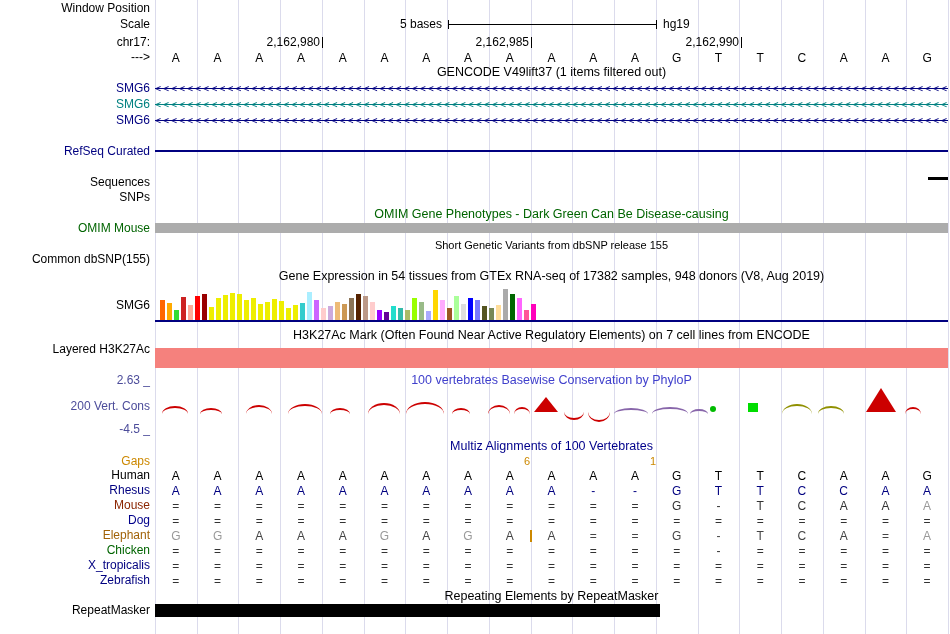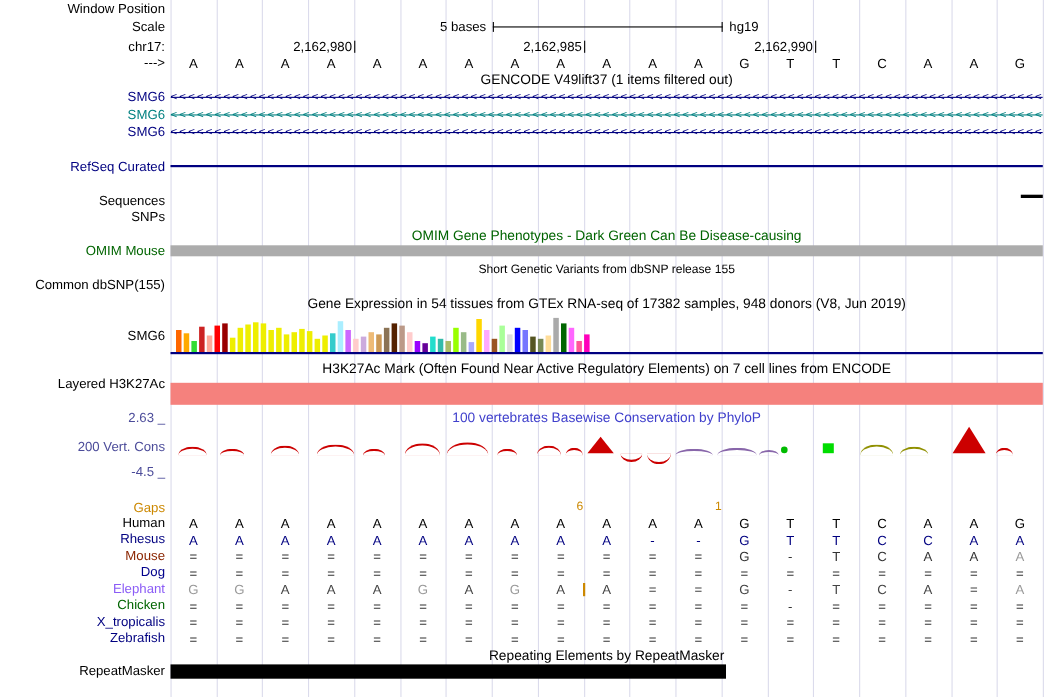--- a/index.html
+++ b/index.html
@@ -95,21 +95,21 @@
   <div class="hbar" style="left:928px;top:177px;width:20px;height:3px;background:#000"></div>
   <div class="lbl" style="top:191px">SNPs</div>
 
   <div class="ctitle" style="top:208px;color:#006400">OMIM Gene Phenotypes - Dark Green Can Be Disease-causing</div>
   <div class="lbl" style="top:222px;color:#006400">OMIM Mouse</div>
   <div class="hbar" style="left:155px;top:223px;width:793px;height:10px;background:#ACACAC"></div>
 
   <div class="ctitle sm" style="top:239px">Short Genetic Variants from dbSNP release 155</div>
   <div class="lbl" style="top:253px">Common dbSNP(155)</div>
 
-  <div class="ctitle" style="top:270px">Gene Expression in 54 tissues from GTEx RNA-seq of 17382 samples, 948 donors (V8, Jun 2019)</div>
+  <div class="ctitle" style="top:270px">Gene Expression in 54 tissues from GTEx RNA-seq of 17382 samples, 948 donors (V8, Aug 2019)</div>
   <div class="lbl" style="top:299px">SMG6</div>
   <div id="gtex-bars" style="position:absolute;left:155px;top:287px;width:793px;height:33px">
       <div style="position: absolute; left: 5px; bottom: 0px; width: 5px; height: 20px; background: rgb(255, 102, 0);"></div>
       <div style="position: absolute; left: 12px; bottom: 0px; width: 5px; height: 17px; background: rgb(255, 170, 0);"></div>
       <div style="position: absolute; left: 19px; bottom: 0px; width: 5px; height: 10px; background: rgb(51, 221, 51);"></div>
       <div style="position: absolute; left: 26px; bottom: 0px; width: 5px; height: 23px; background: rgb(204, 34, 34);"></div>
       <div style="position: absolute; left: 33px; bottom: 0px; width: 5px; height: 15px; background: rgb(255, 170, 153);"></div>
       <div style="position: absolute; left: 40px; bottom: 0px; width: 5px; height: 24px; background: rgb(255, 0, 0);"></div>
       <div style="position: absolute; left: 47px; bottom: 0px; width: 5px; height: 26px; background: rgb(153, 0, 0);"></div>
       <div style="position: absolute; left: 54px; bottom: 0px; width: 5px; height: 13px; background: rgb(238, 238, 0);"></div>
@@ -164,20 +164,21 @@
 
   <div class="ctitle" style="top:329px">H3K27Ac Mark (Often Found Near Active Regulatory Elements) on 7 cell lines from ENCODE</div>
   <div class="lbl" style="top:343px">Layered H3K27Ac</div>
   <div class="hbar" style="left:155px;top:348px;width:793px;height:20px;background:#F5817D"></div>
 
   <div class="lbl" style="top:374px;color:#4C4C9A">2.63 _</div>
   <div class="ctitle" style="top:374px;color:#4040CC">100 vertebrates Basewise Conservation by PhyloP</div>
   <div class="lbl" style="top:400px;color:#4C4C9A">200 Vert. Cons</div>
   <div class="lbl" style="top:423px;color:#4C4C9A">-4.5 _</div>
 
+  <div class="ctitle" style="top:440px;color:#00008B">Multiz Alignments of 100 Vertebrates</div>
   <div class="lbl" style="top:455px;color:#CC8800">Gaps</div>
   <div class="txt" style="left:524px;top:455px;color:#CC8800;font-size:11px">6</div>
   <div class="txt" style="left:650px;top:455px;color:#CC8800;font-size:11px">1</div>
 
   <div class="ctitle" style="top:590px">Repeating Elements by RepeatMasker</div>
   <div class="lbl" style="top:604px">RepeatMasker</div>
   <div class="hbar" style="left:155px;top:604px;width:505px;height:13px;background:#000"></div>
 <div class="lbl" style="top: 82px; color: rgb(0, 0, 128);">SMG6</div>
     <div class="generow" style="top: 83px;">
       <div class="ln" style="background: rgb(0, 0, 128);"></div>
@@ -296,21 +297,21 @@
       <span style="color: rgb(51, 51, 51);">=</span>
       <span style="color: rgb(51, 51, 51);">=</span>
       <span style="color: rgb(51, 51, 51);">=</span>
       <span style="color: rgb(51, 51, 51);">=</span>
       <span style="color: rgb(51, 51, 51);">=</span>
       <span style="color: rgb(51, 51, 51);">=</span>
       <span style="color: rgb(51, 51, 51);">=</span>
       <span style="color: rgb(51, 51, 51);">=</span>
       <span style="color: rgb(51, 51, 51);">=</span>
     </div>
-    <div class="lbl" style="top: 529px; color: #8b5cf6;">Elephant</div>
+    <div class="lbl" style="top: 529px; color: #a16207;">Elephant</div>
     <div class="cellrow" style="top: 529px;">
       <span style="color: rgb(153, 153, 153);">G</span>
       <span style="color: rgb(153, 153, 153);">G</span>
       <span style="color: rgb(68, 68, 68);">A</span>
       <span style="color: rgb(68, 68, 68);">A</span>
       <span style="color: rgb(68, 68, 68);">A</span>
       <span style="color: rgb(153, 153, 153);">G</span>
       <span style="color: rgb(68, 68, 68);">A</span>
       <span style="color: rgb(153, 153, 153);">G</span>
       <span style="color: rgb(68, 68, 68);">A</span>

